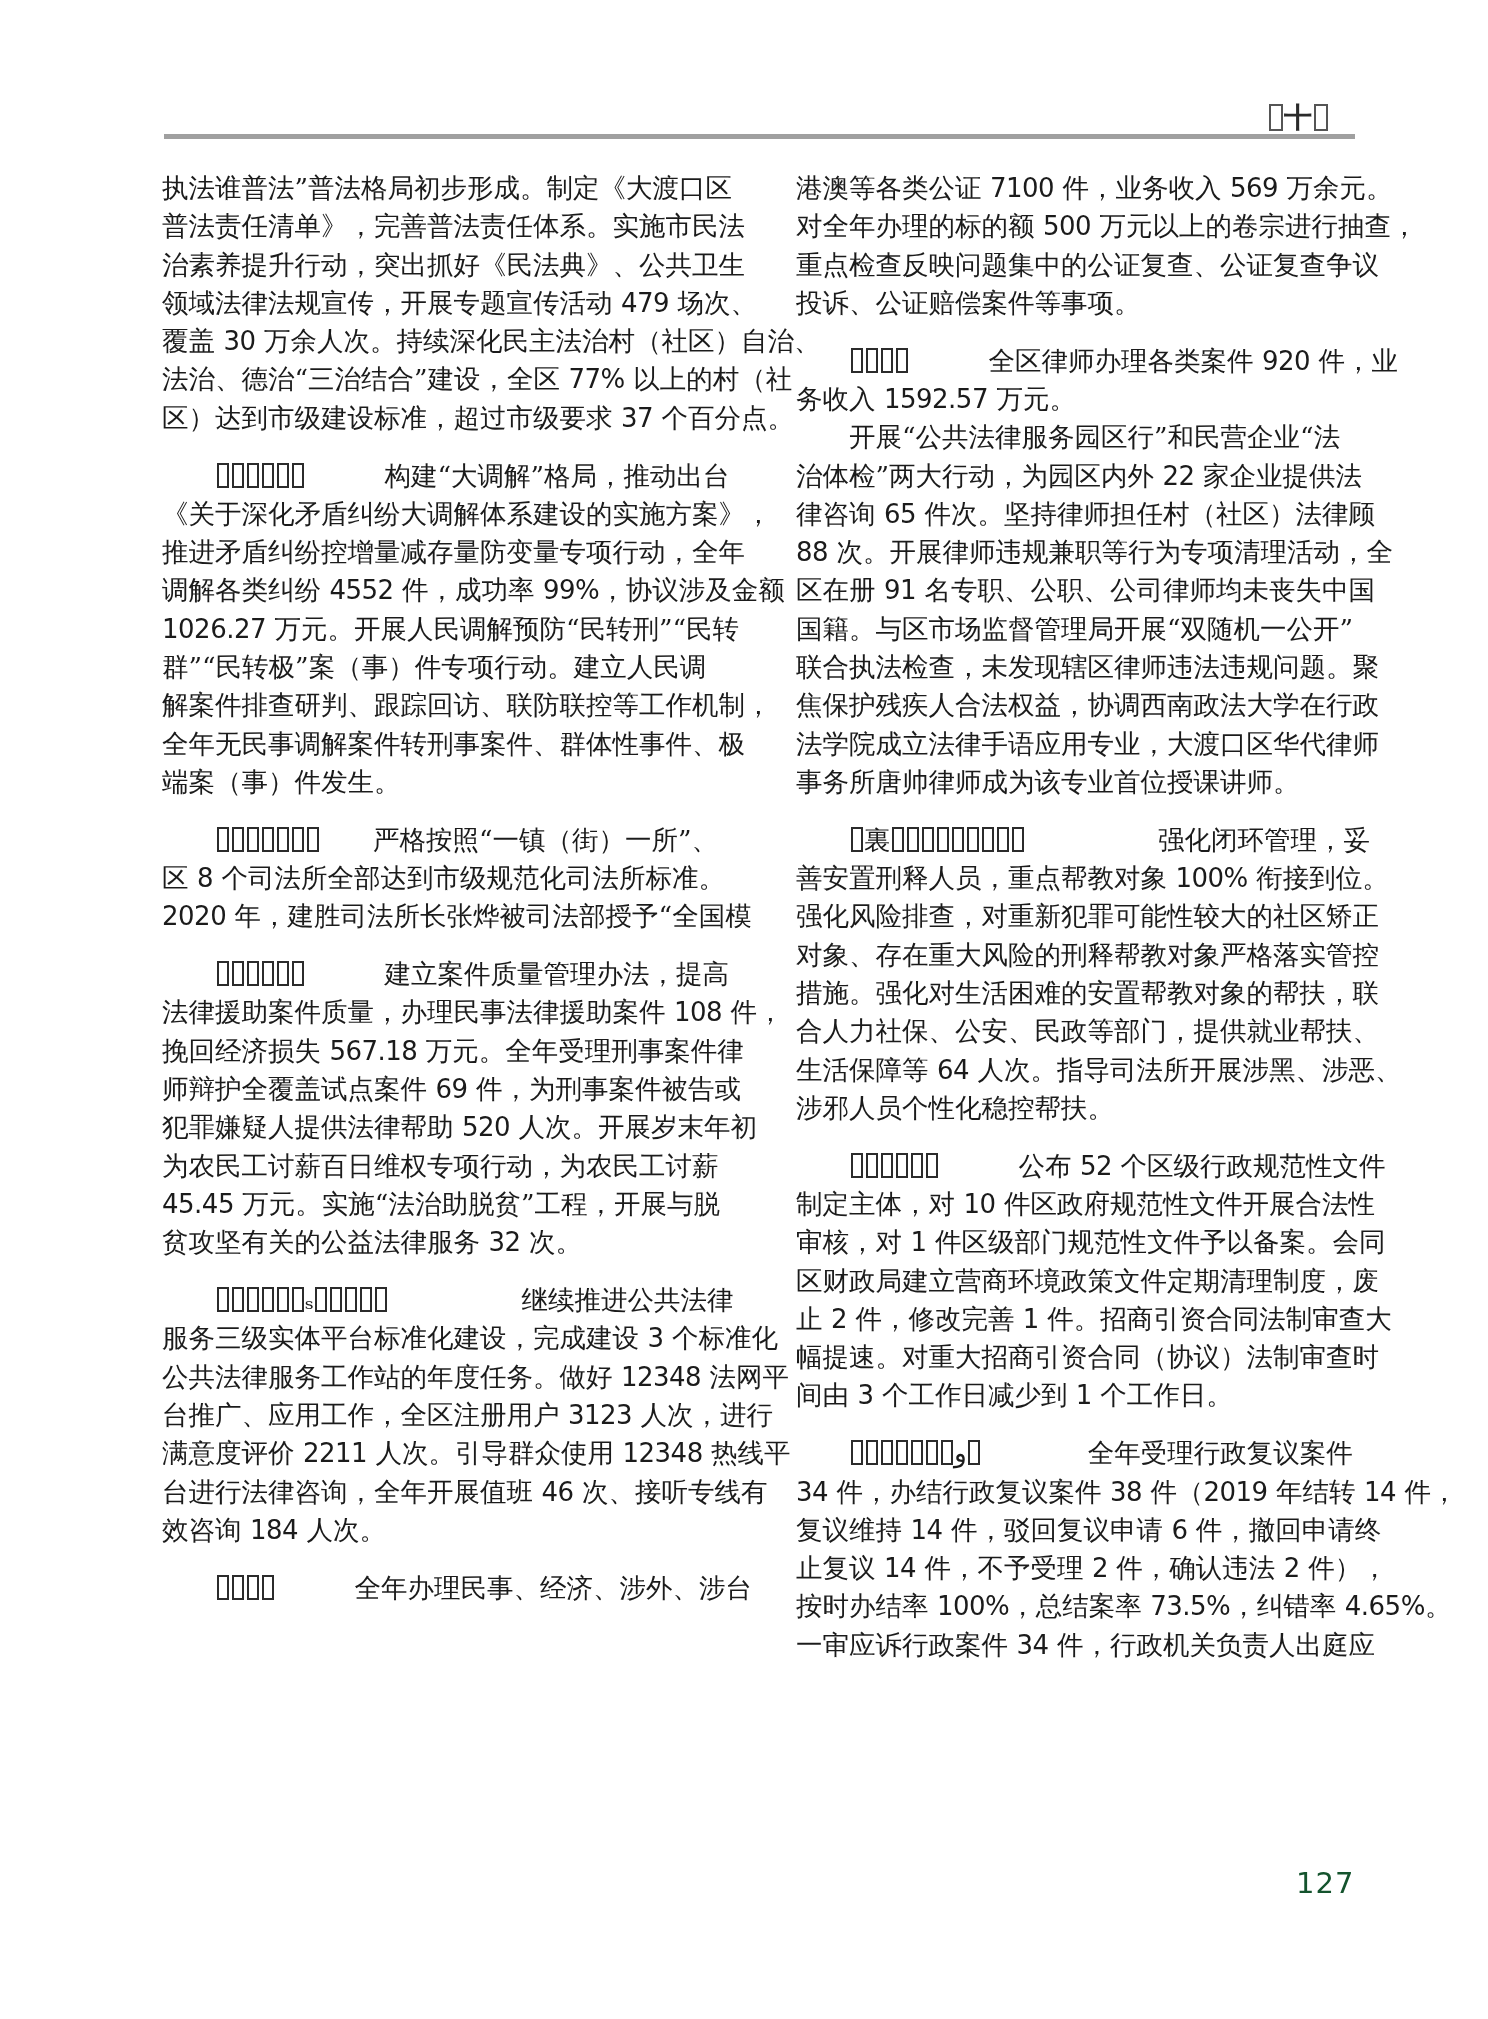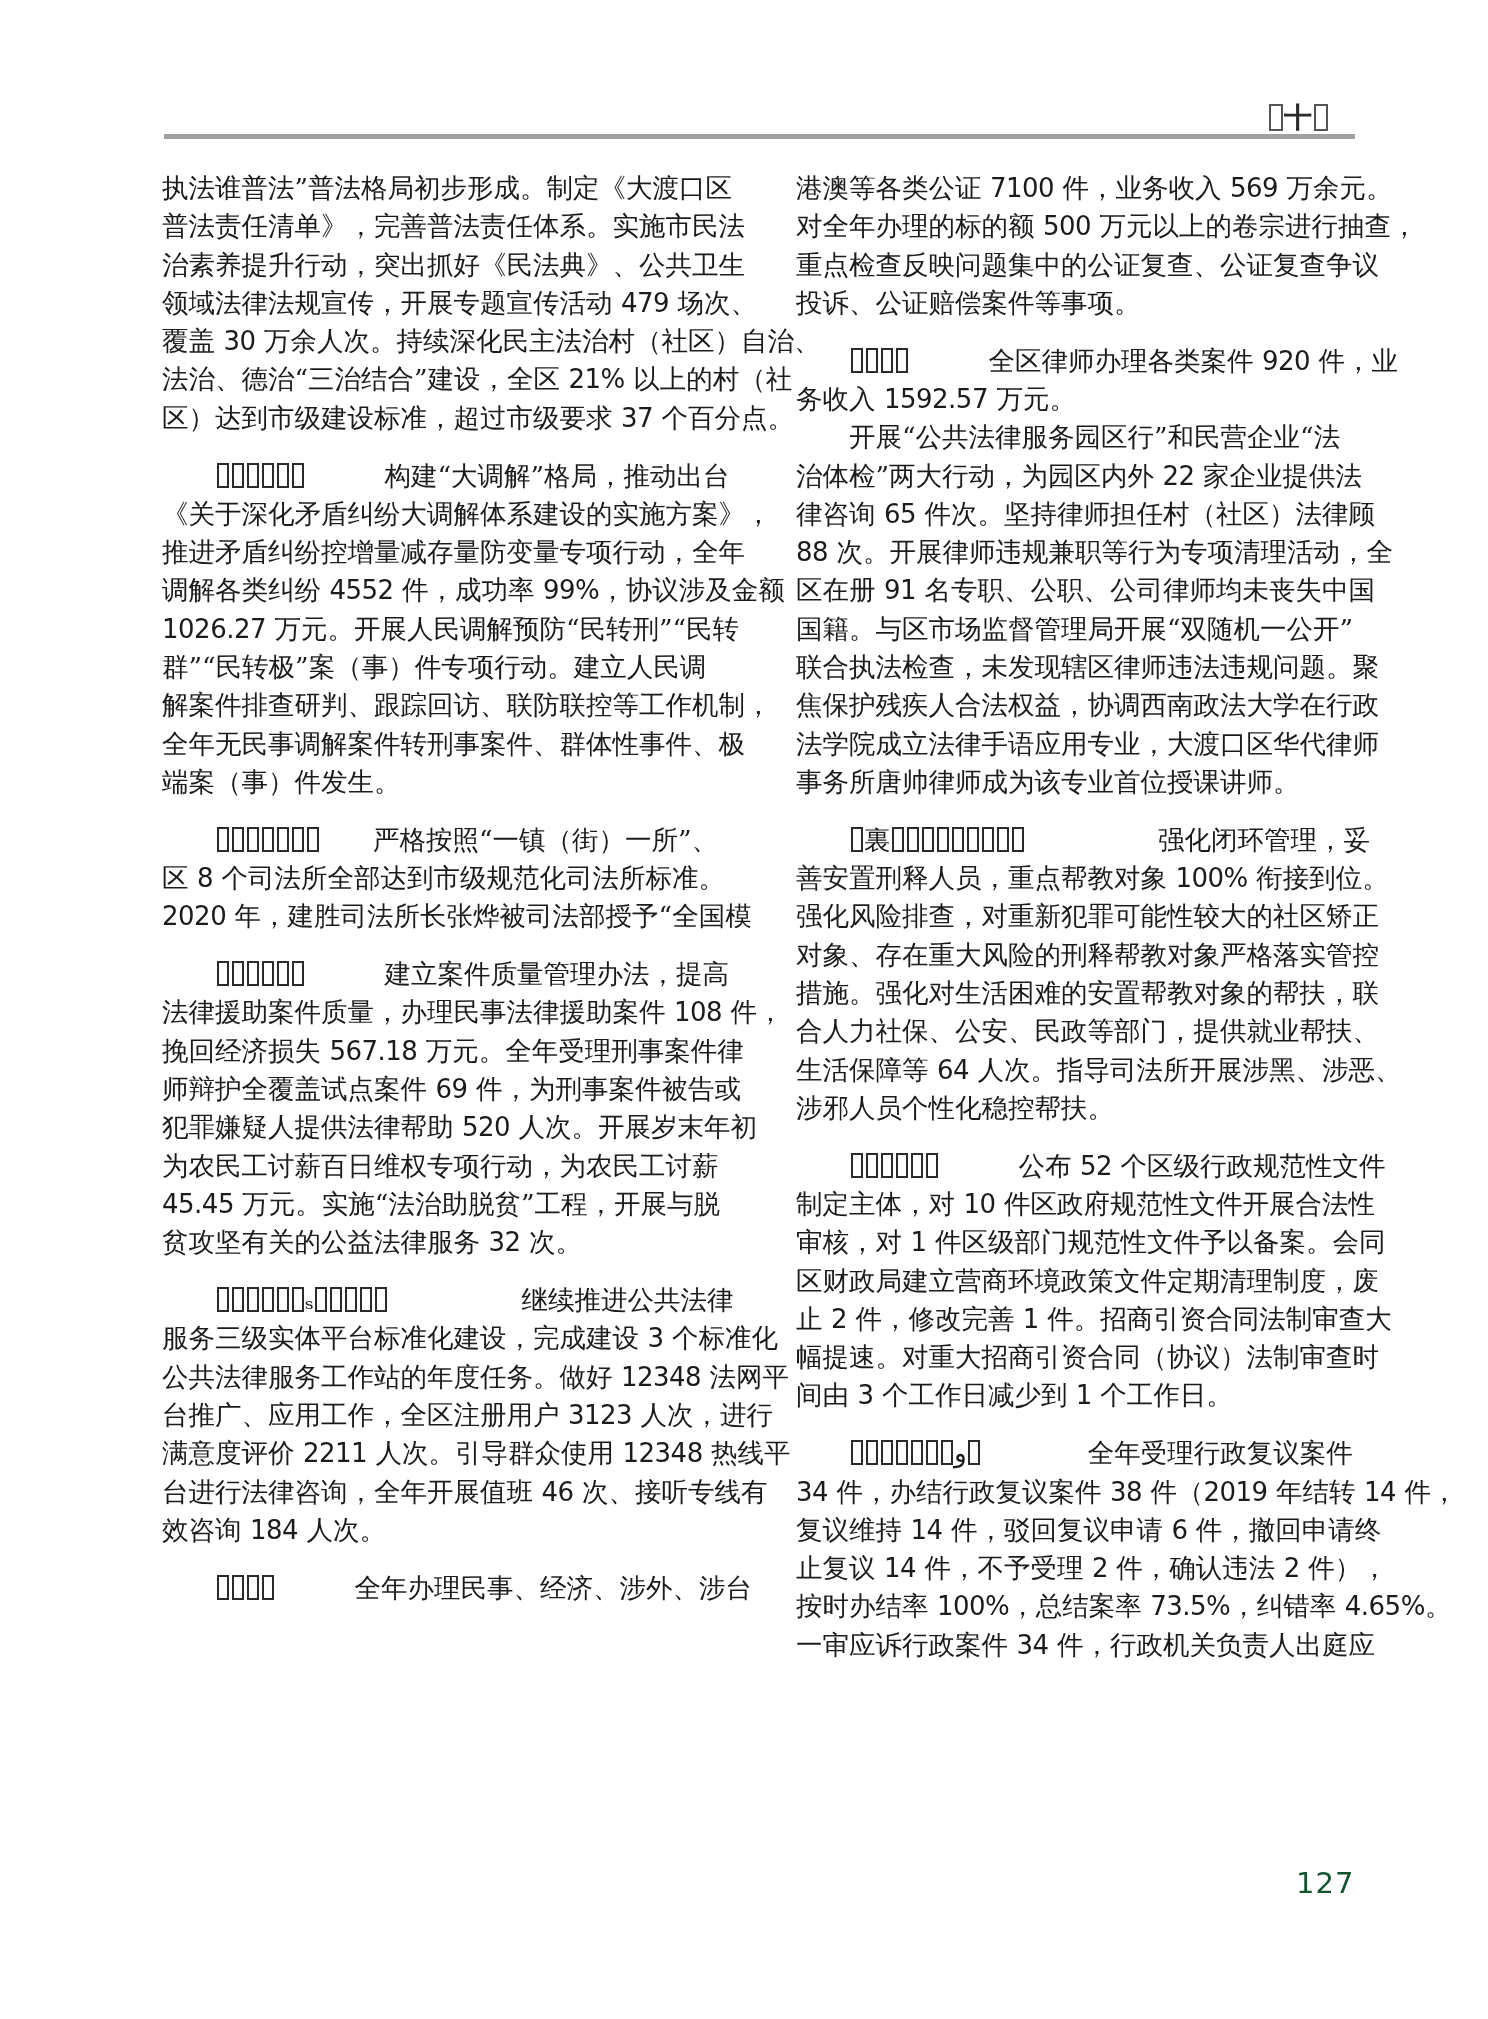--- a/index.html
+++ b/index.html
@@ -55,21 +55,21 @@
 
 <div class="page">
   <div class="header-rule"></div>
   <div class="header-mark"><span class="tofu"></span>十<span class="tofu"></span></div>
   <div class="col col-left">
       <div class="line">执法谁普法”普法格局初步形成。制定《大渡口区</div>
       <div class="line">普法责任清单》，完善普法责任体系。实施市民法</div>
       <div class="line">治素养提升行动，突出抓好《民法典》、公共卫生</div>
       <div class="line">领域法律法规宣传，开展专题宣传活动 <span class="num">479</span> 场次、</div>
       <div class="line">覆盖 <span class="num">30</span> 万余人次。持续深化民主法治村（社区）自治、</div>
-      <div class="line">法治、德治“三治结合”建设，全区 <span class="num">21%</span> 以上的村（社</div>
+      <div class="line">法治、德治“三治结合”建设，全区 <span class="num">77%</span> 以上的村（社</div>
       <div class="line">区）达到市级建设标准，超过市级要求 <span class="num">37</span> 个百分点。</div>
       <div class="line para"><span class="fs"></span><span class="fs"></span><span class="tofu"></span><span class="tofu"></span><span class="tofu"></span><span class="tofu"></span><span class="tofu"></span><span class="tofu"></span><span class="fs"></span><span class="fs"></span><span class="fs"></span>构建“大调解”格局，推动出台</div>
       <div class="line">《关于深化矛盾纠纷大调解体系建设的实施方案》，</div>
       <div class="line">推进矛盾纠纷控增量减存量防变量专项行动，全年</div>
       <div class="line">调解各类纠纷 <span class="num">4552</span> 件，成功率 <span class="num">99%</span>，协议涉及金额</div>
       <div class="line"><span class="num">1026.27</span> 万元。开展人民调解预防“民转刑”“民转</div>
       <div class="line">群”“民转极”案（事）件专项行动。建立人民调</div>
       <div class="line">解案件排查研判、跟踪回访、联防联控等工作机制，</div>
       <div class="line">全年无民事调解案件转刑事案件、群体性事件、极</div>
       <div class="line">端案（事）件发生。</div>

